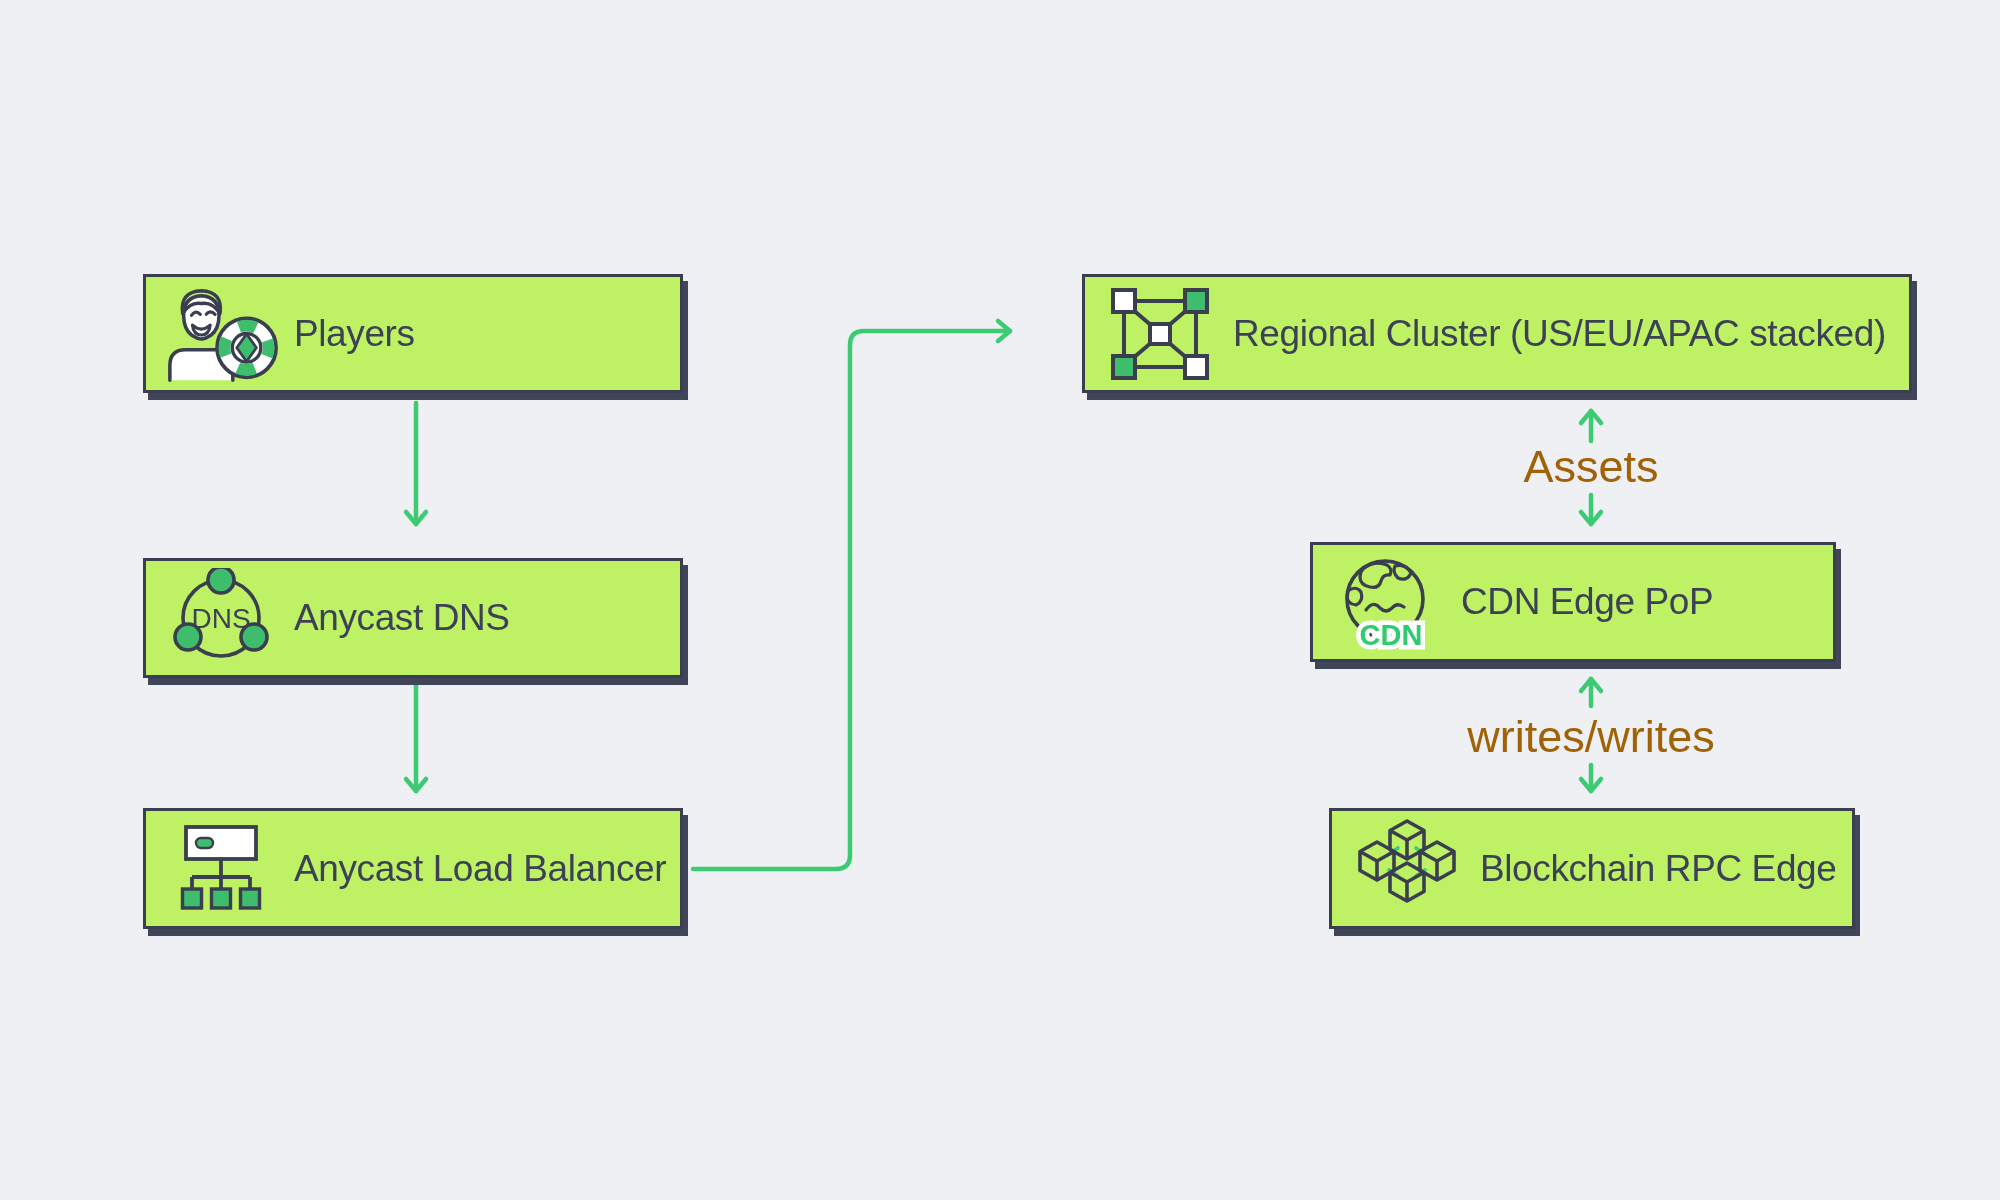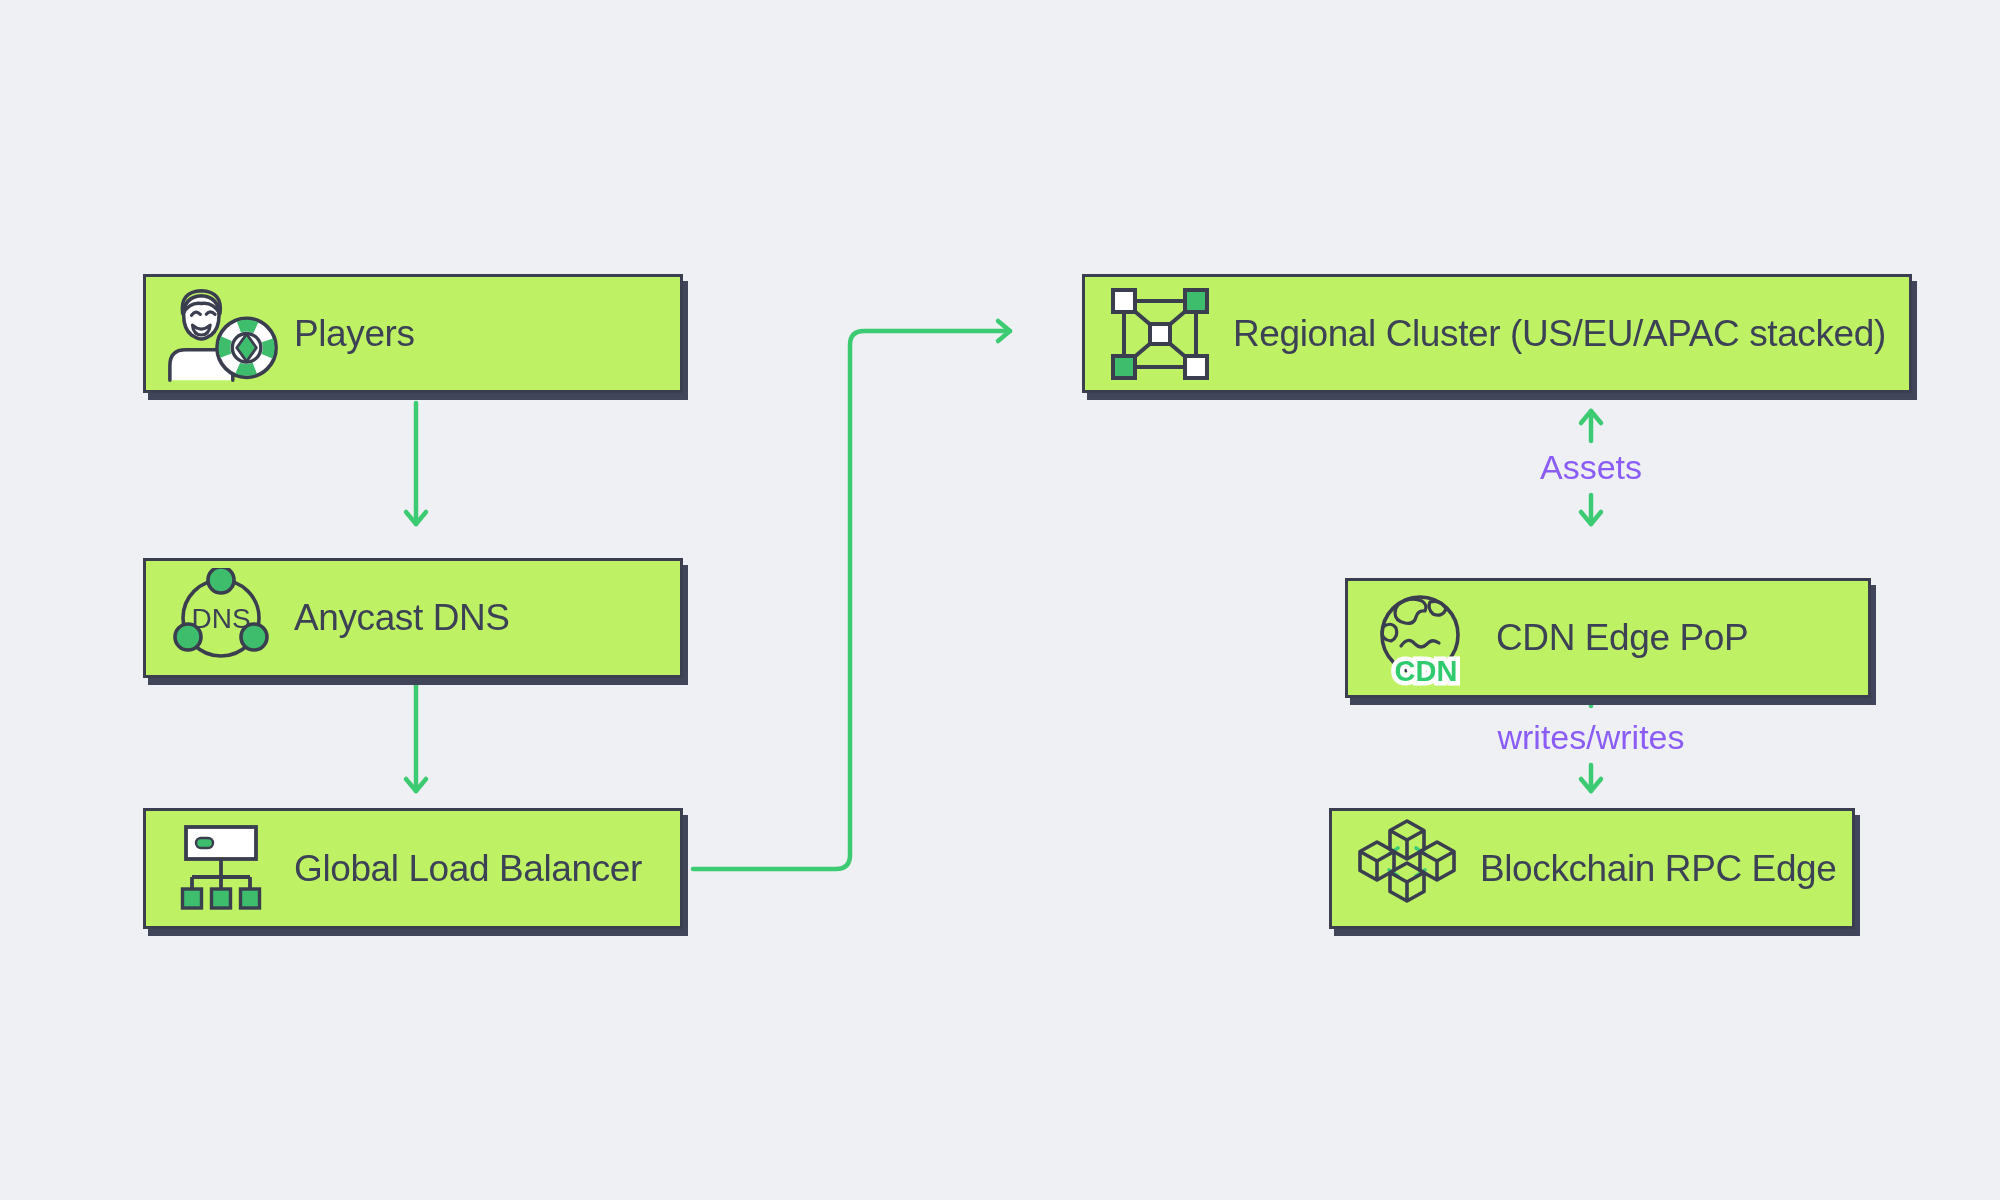--- a/index.html
+++ b/index.html
@@ -34,32 +34,32 @@
   .node .label{
     font-size:37px;
     letter-spacing:-0.4px;
     color:#3d4155;
     white-space:nowrap;
   }
   .n-players {left:143px;top:274px;width:540px;height:119px;}
   .n-anycast {left:143px;top:542px;width:540px;height:120px;margin-top:16px;}
   .n-glb     {left:143px;top:808px;width:540px;height:121px;}
   .n-regional{left:1082px;top:274px;width:830px;height:119px;}
-  .n-cdn     {left:1345px;top:542px;width:526px;height:120px;margin-top:36px;}
+  .n-cdn     {left:1310px;top:542px;width:526px;height:120px;}
   .n-rpc     {left:1329px;top:808px;width:526px;height:121px;}
 
   .edge-layer{
     position:absolute;left:0;top:0;width:2000px;height:1200px;
     pointer-events:none;
   }
   .edge-label{
     position:absolute;
     transform:translate(-50%,-50%);
-    font-size:34px;
-    color:#8b5cf6;
+    font-size:45px;
+    color:#a16207;
     white-space:nowrap;
   }
   .lbl-assets{left:1591px;top:467px;}
   .lbl-rw{left:1591px;top:737px;}
 
   svg text{font-family:"Liberation Sans", sans-serif;}
 </style>
 </head>
 <body>
 
@@ -135,21 +135,21 @@
           <line x1="26" y1="58" x2="84" y2="58"></line>
           <line x1="26" y1="58" x2="26" y2="70"></line>
           <line x1="55" y1="58" x2="55" y2="70"></line>
           <line x1="84" y1="58" x2="84" y2="70"></line>
           <rect x="16.5" y="70" width="19" height="19" fill="#3ebd6d" stroke-width="3.4"></rect>
           <rect x="45.5" y="70" width="19" height="19" fill="#3ebd6d" stroke-width="3.4"></rect>
           <rect x="74.5" y="70" width="19" height="19" fill="#3ebd6d" stroke-width="3.4"></rect>
         </g>
       </svg>
     </span>
-    <span class="label">Global Load Balancer</span>
+    <span class="label">Anycast Load Balancer</span>
   </div>
 
   <div class="node n-regional">
     <span class="icon-wrap">
       <svg width="112" height="100" viewBox="0 0 110 100">
         <g stroke="#3a3e4f" stroke-width="4" fill="none">
           <line x1="19" y1="17" x2="91" y2="17"></line>
           <line x1="19" y1="83" x2="91" y2="83"></line>
           <line x1="19" y1="17" x2="19" y2="83"></line>
           <line x1="91" y1="17" x2="91" y2="83"></line>

